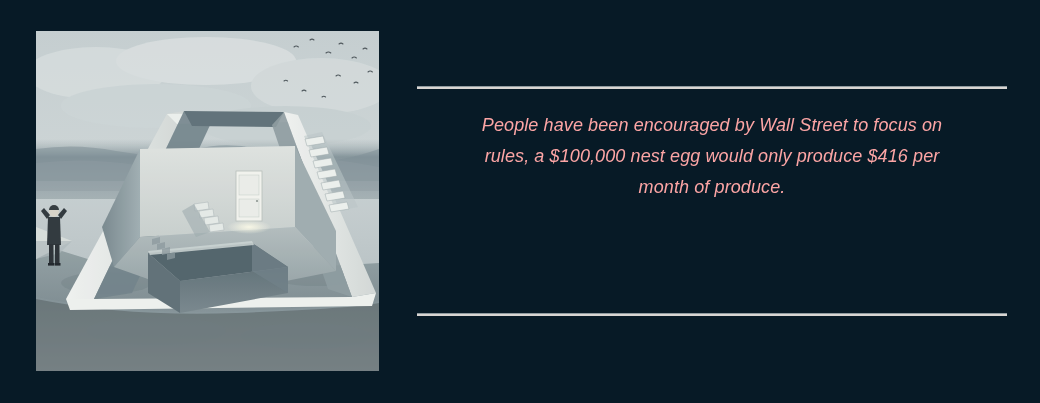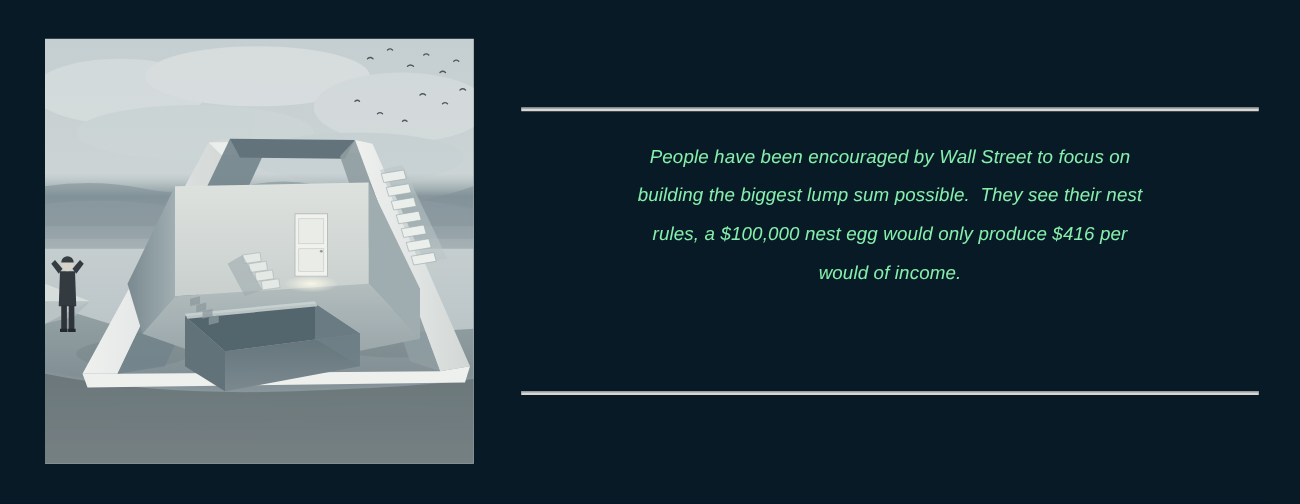--- a/index.html
+++ b/index.html
@@ -55,24 +55,24 @@
   .rule-top { position: absolute; left: 0; top: 6px; }
   .rule-bottom { position: absolute; left: 0; top: 233px; }
 
   .quote-text {
     position: absolute;
     left: 0;
     top: 30px;
     width: 590px;
     text-align: center;
     font-style: italic;
-    font-size: 15px;
+    font-size: 18px;
     line-height: 31px;
     letter-spacing: 0.1px;
-    color: #86efac;
+    color: #fca5a5;
     font-family: "Liberation Sans", sans-serif;
   }
   .quote-text .line { display: block; white-space: pre; }
 </style>
 </head>
 <body>
 
 <div class="slide">
 
   <div class="illustration-frame">
@@ -259,21 +259,20 @@
       <rect x="0" y="0" width="343" height="340" fill="#c9d1d2" opacity="0.05"></rect>
     </svg>
   </div>
 
   <div class="quote-block">
 
     <div class="rule rule-top"></div>
 
     <div class="quote-text">
       <span class="line">People have been encouraged by Wall Street to focus on</span>
-      <span class="line">building the biggest lump sum possible.  They see their nest</span>
       <span class="line">rules, a $100,000 nest egg would only produce $416 per</span>
-      <span class="line">would of income.</span>
+      <span class="line">month of produce.</span>
     </div>
 
     <div class="rule rule-bottom"></div>
   </div>
 
 </div>
 
 </body></html>

